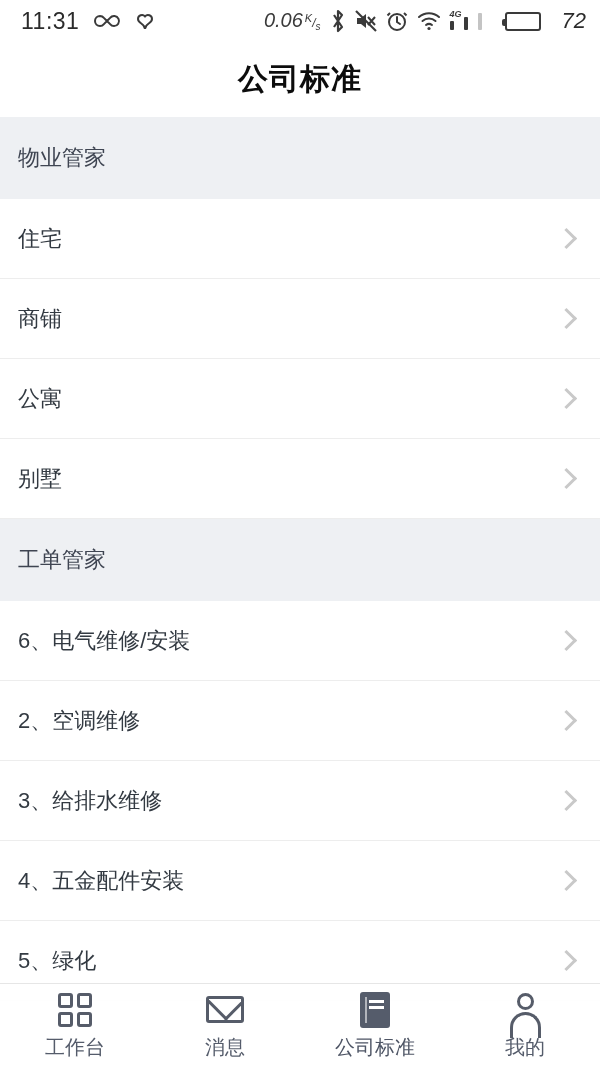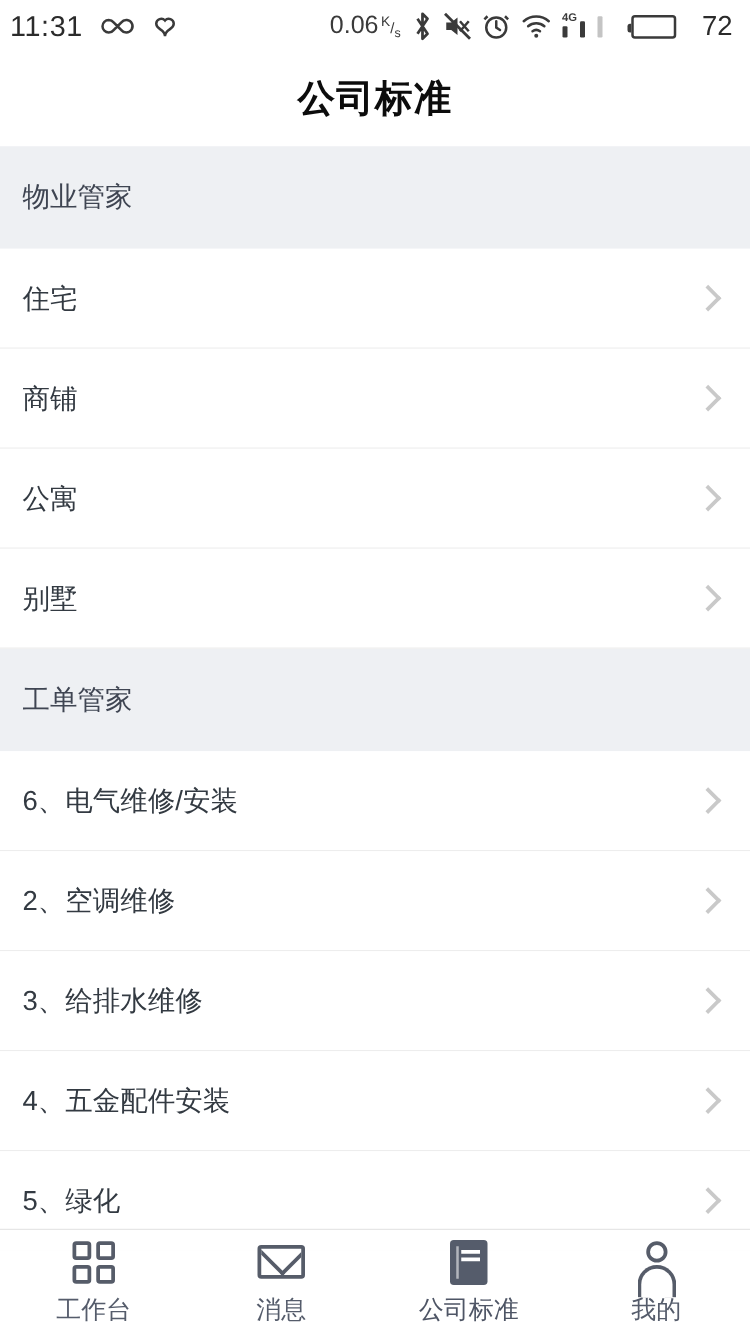--- a/index.html
+++ b/index.html
@@ -7,26 +7,26 @@
     width:600px; height:1067px;
     background:#ffffff;
     font-family:"Liberation Sans","DejaVu Sans",sans-serif;
     overflow:hidden;
   }
   .phone { position:relative; width:600px; height:1067px; background:#fff; }
 
   
   .statusbar {
     height:42px; display:flex; align-items:center;
-    padding:0 14px 0 8px; color:#3a3a3a;
+    padding:0 14px 0 21px; color:#3a3a3a;
   }
   .sb-clock { font-size:23px; letter-spacing:.5px; color:#2b2b2b; }
   .sb-left-icons { display:flex; align-items:center; gap:13px; margin-left:14px; }
   .sb-spacer { flex:1; }
-  .sb-right { display:flex; align-items:center; gap:9px; }
+  .sb-right { display:flex; align-items:center; gap:9px;font-style:italic; }
   .sb-speed { font-size:20px; color:#3a3a3a; display:flex; align-items:baseline; gap:2px; }
   .sb-speed .unit { font-size:12px; line-height:1; }
   .sb-speed .unit sup { font-size:11px; }
   .sb-batt-num { font-size:22px; color:#2b2b2b; margin-left:12px; }
   .ic { display:inline-block; line-height:0; }
 
   
   .bars { display:flex; align-items:flex-end; gap:10px; height:17px; position:relative; padding-top:7px;}
   .bars i { width:4px; background:#3a3a3a; display:block; border-radius:1px;}
   .bars i:nth-child(1){height:5px;}

